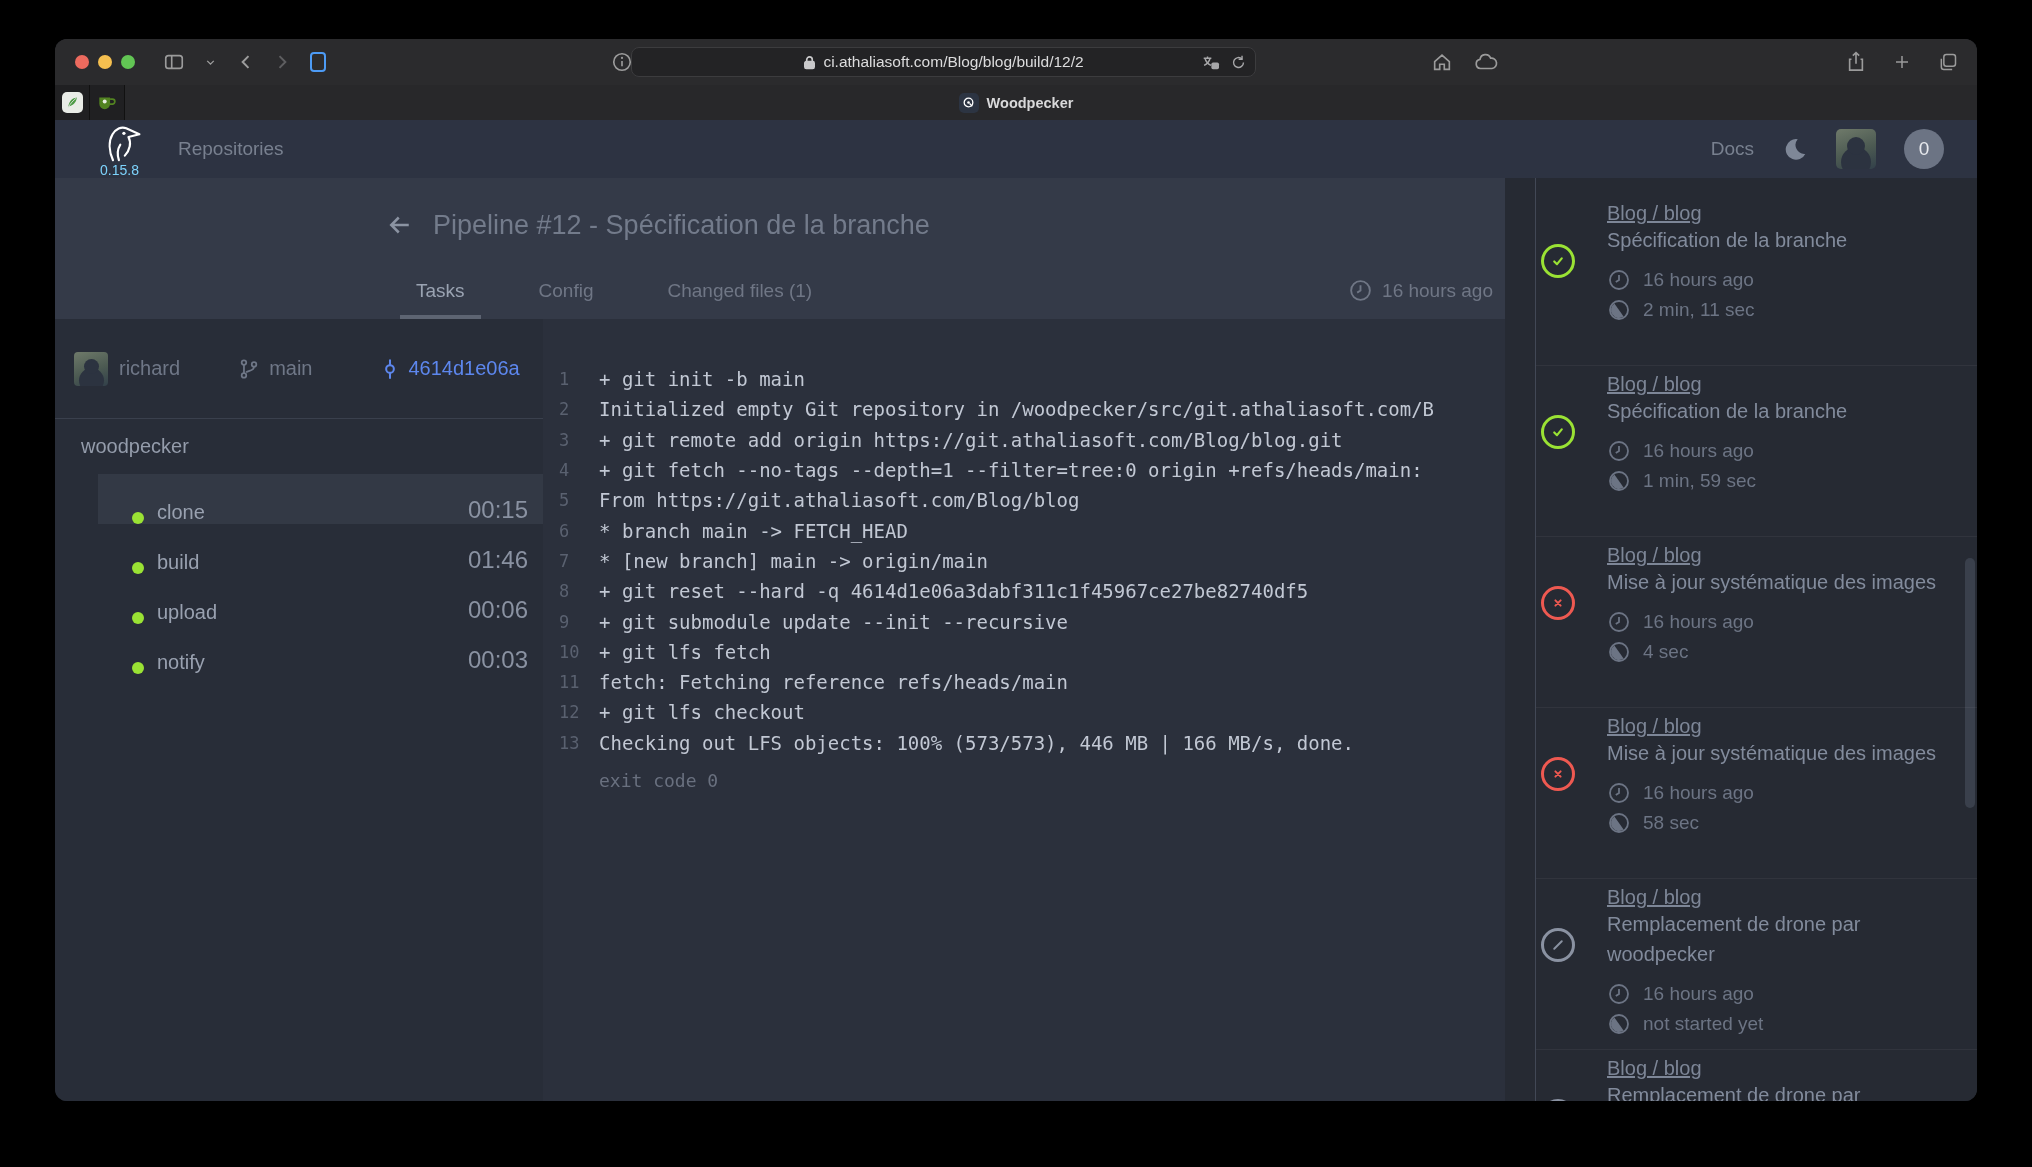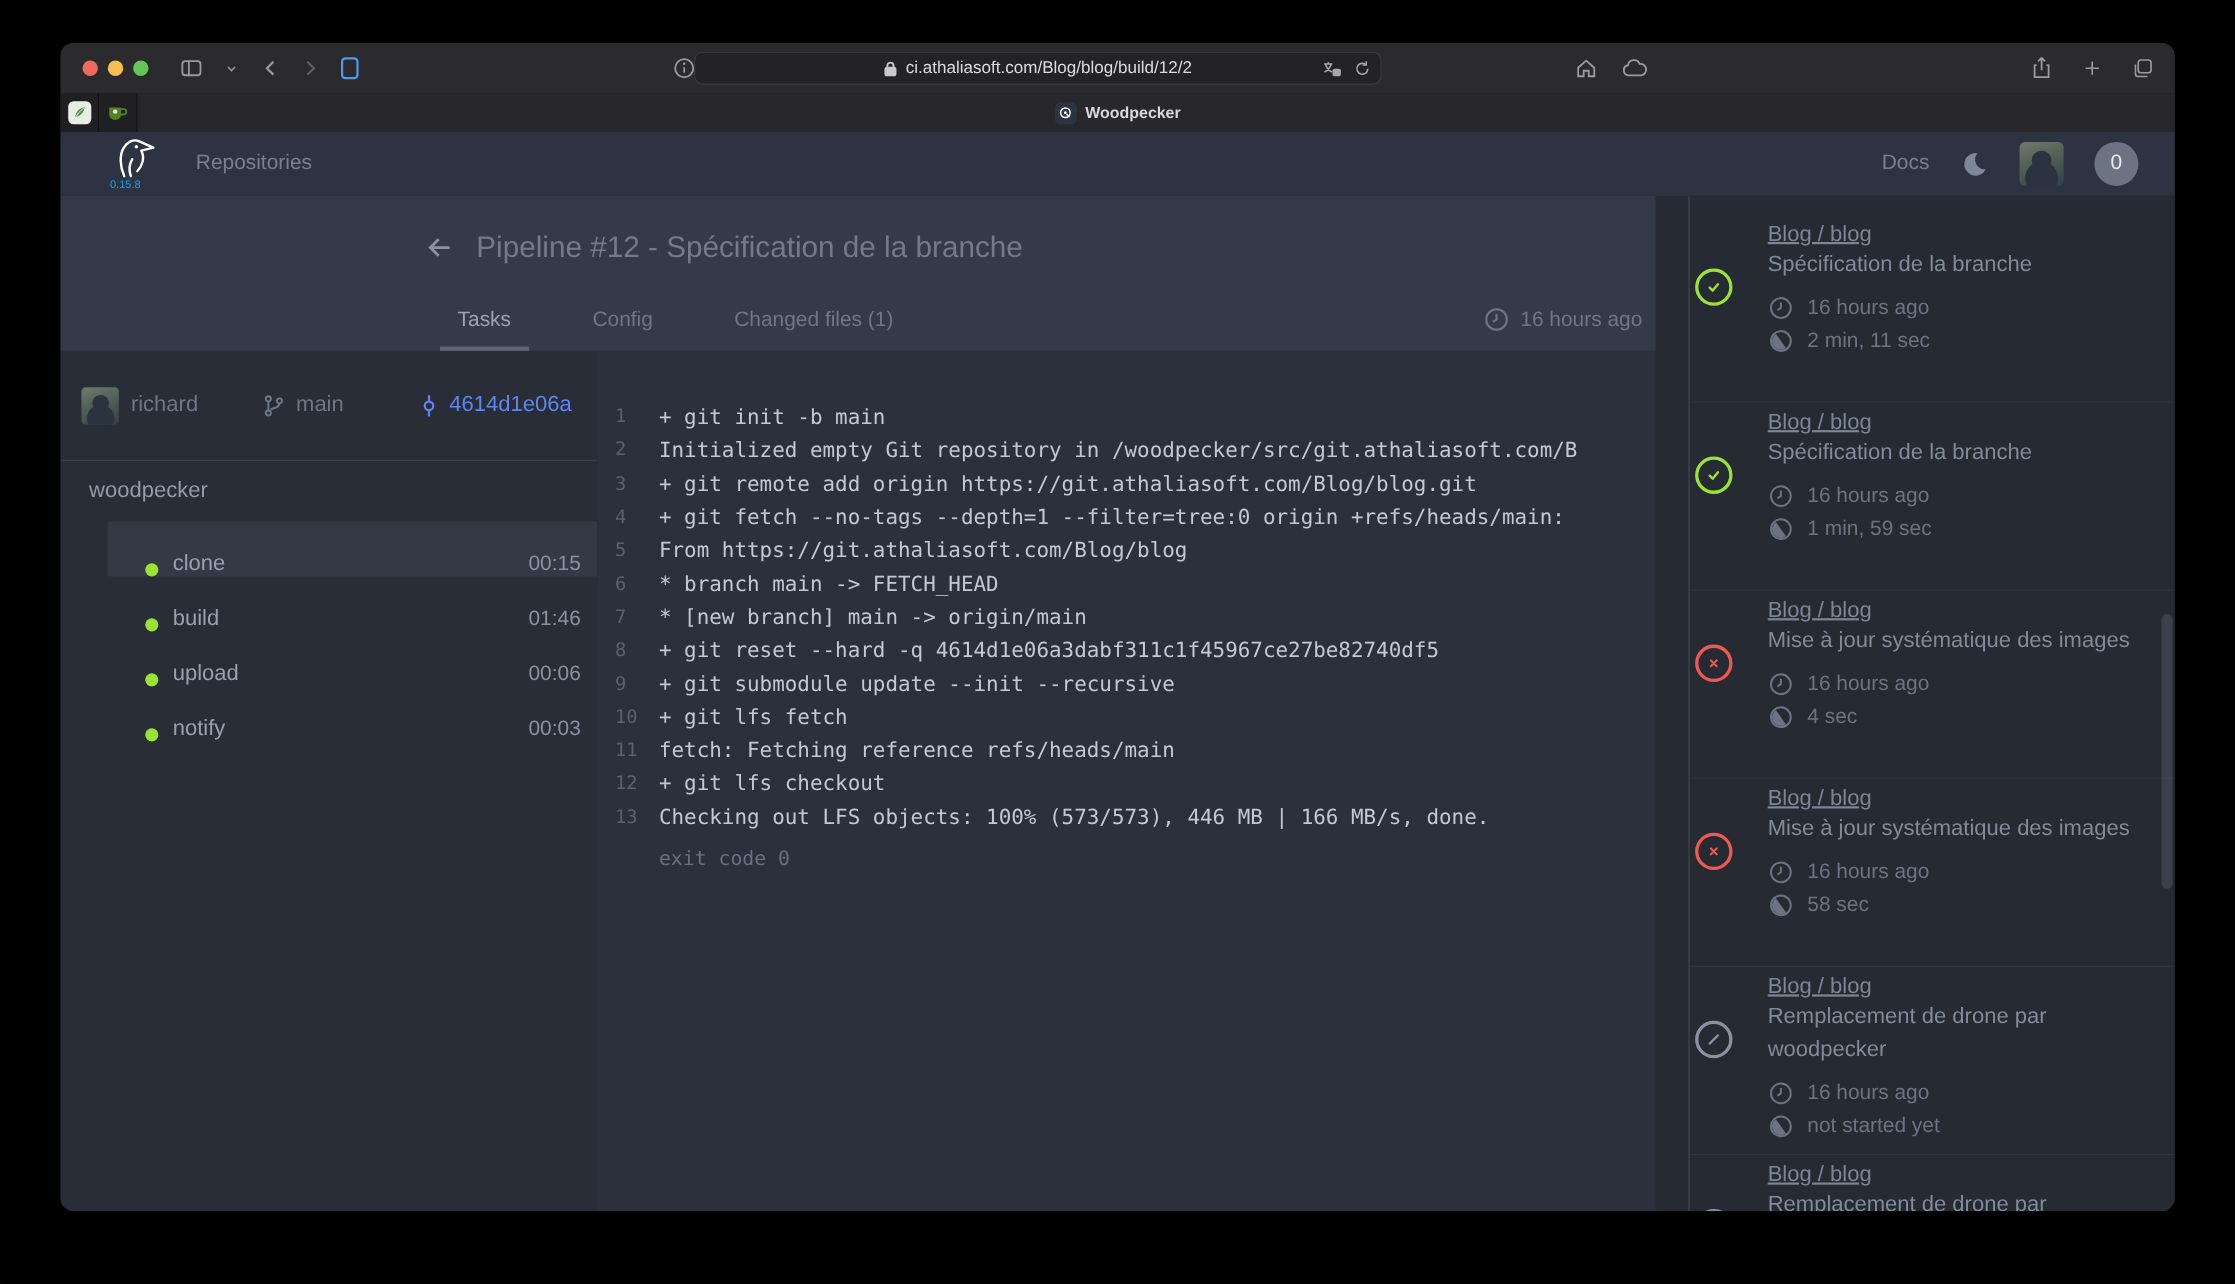--- a/index.html
+++ b/index.html
@@ -31,21 +31,21 @@
   .tabstrip { height:35px; background:#1d1d1f; display:flex; align-items:stretch; position:relative; }
   .pinned-tab { width:35px; border-right:1px solid #111; display:flex; align-items:center; justify-content:center; background:#202022; }
   .active-tab { flex:1; background:#28282a; }
   .tab-title { position:absolute; left:0; right:0; top:0; bottom:0; display:flex; align-items:center; justify-content:center;
                gap:8px; color:#d9d9da; font-size:14.5px; font-weight:bold; }
   .favicon { width:20px; height:20px; border-radius:5px; background:#2c3442; display:flex; align-items:center; justify-content:center; }
 
   
   .app-header { height:58px; background:#2d3342; position:relative; color:#78808f; }
   .logo-wrap { position:absolute; left:45px; top:2px; width:60px; text-align:left; }
-  .logo-wrap .ver { font-size:10px; color:#0ea5e9; display:block; margin-top:-4px; }
+  .logo-wrap .ver { font-size:14px; color:#7dd3fc; display:block; margin-top:-4px; }
   .nav-repos { position:absolute; left:123px; top:0; height:58px; display:flex; align-items:center; font-size:19px; cursor:pointer; }
   .hdr-right { position:absolute; right:33px; top:0; height:58px; display:flex; align-items:center; gap:28px; }
   .docs { font-size:19px; cursor:pointer; }
   .avatar { width:40px; height:40px; border-radius:5px; overflow:hidden;
             background:linear-gradient(160deg,#6f7a6a 0%,#4c5a52 55%,#32404a 100%); position:relative; }
   .avatar::after { content:""; position:absolute; left:50%; top:8px; width:18px; height:18px; margin-left:-9px;
                    border-radius:50%; background:#2c3340; box-shadow:0 16px 0 6px #2c3340; }
   .badge { width:40px; height:40px; border-radius:50%; background:#6c7484; color:#e8eaee;
            display:flex; align-items:center; justify-content:center; font-size:19px; }
 
@@ -78,21 +78,21 @@
   .meta-branch-ic { margin-left:58px; display:flex; color:#6f7787; }
   .meta-branch { margin-left:9px; }
   .meta-commit-ic { margin-left:66px; display:flex; color:var(--accent_blue); }
   .meta-commit { margin-left:8px; color:var(--accent_blue); cursor:pointer; }
 
   .group-label { height:55px; display:flex; align-items:center; padding-left:26px; color:#949cab; font-size:20px; }
   .step-row { height:50px; display:flex; align-items:flex-end; padding:0 15px 0 34px; cursor:pointer;margin-left:43px; }
   .step-row.active { background:#333945; }
   .step-dot { width:12px; height:12px; border-radius:50%; background:var(--accent_green); flex:none; }
   .step-name { margin-left:13px; font-size:20px; color:#99a1b0; }
-  .step-dur { margin-left:auto; font-size:19px; color:#8a92a2; }
+  .step-dur { margin-left:auto; font-size:24px; color:#8a92a2; }
 
   
   .console { flex:1; background:#2b303c; padding:45px 0 0 16px; overflow:hidden;
              font-family:"DejaVu Sans Mono", monospace; font-size:19px; }
   .cline { display:flex; height:30.3px; align-items:center; }
   .cline .ln { width:40px; flex:none; color:#5a6170; font-size:17px; }
   .cline .lt { white-space:pre; color:#c2c8d4; }
   .exit-code { margin-top:12px; padding-left:40px; color:#69707f; font-size:18px; }
 
   

